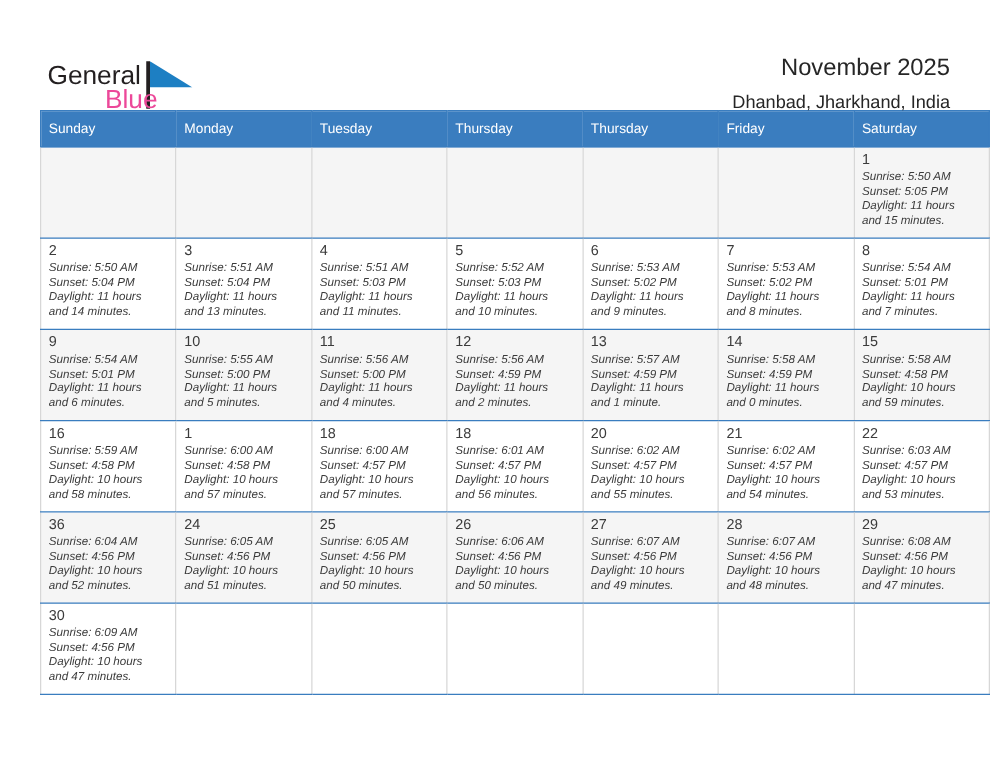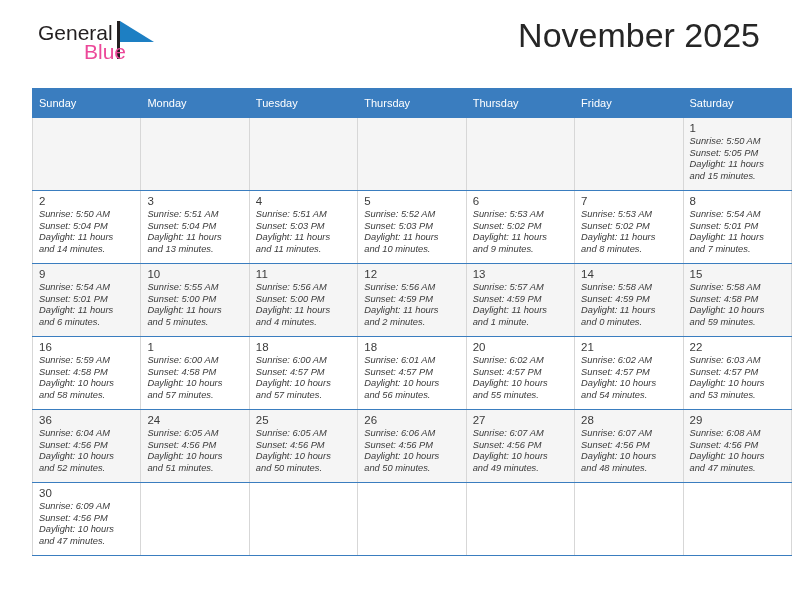--- a/index.html
+++ b/index.html
@@ -21,21 +21,21 @@
     box-sizing: border-box;
     padding: 0 32px;
   }
 
   
   .header {
     display: flex;
     align-items: flex-start;
     justify-content: space-between;
     height: 72px;
-    padding-top: 16px;
+    padding-top: 44px;
     box-sizing: border-box;
   }
   .logo {
     position: relative;
     width: 140px;
     height: 52px;
     line-height: 1;
   }
   .logo-general {
     position: absolute;
@@ -65,21 +65,21 @@
     top: 5px;
     width: 3px;
     height: 38px;
     background: #231f20;
   }
   .title-wrap {
     text-align: right;
     padding-top: 0px;
   }
   .cal-title {
-    font-size: 34px;
+    font-size: 19px;
     color: #262626;
     line-height: 1.15;
     font-weight: normal;
     margin: 0;
   }
   .cal-subtitle {
     font-size: 14.5px;
     color: #262626;
     margin-top: 8px;
     line-height: 1.2;
@@ -144,20 +144,21 @@
       <span class="logo-general">General</span>
       <span class="logo-bar"></span>
       <svg class="logo-flag" viewBox="0 0 34 21">
         <polygon points="0,0 34,21 0,21" fill="#1d7fc3"></polygon>
       </svg>
       <span class="logo-blue">Blue</span>
     </div>
 
     <div class="title-wrap">
       <div class="cal-title">November 2025</div>
+      <div class="cal-subtitle">Dhanbad, Jharkhand, India</div>
     </div>
 
   </div>
 
   <table class="calendar">
     <thead>
       <tr>
         <th>Sunday</th>
         <th>Monday</th>
         <th>Tuesday</th>

